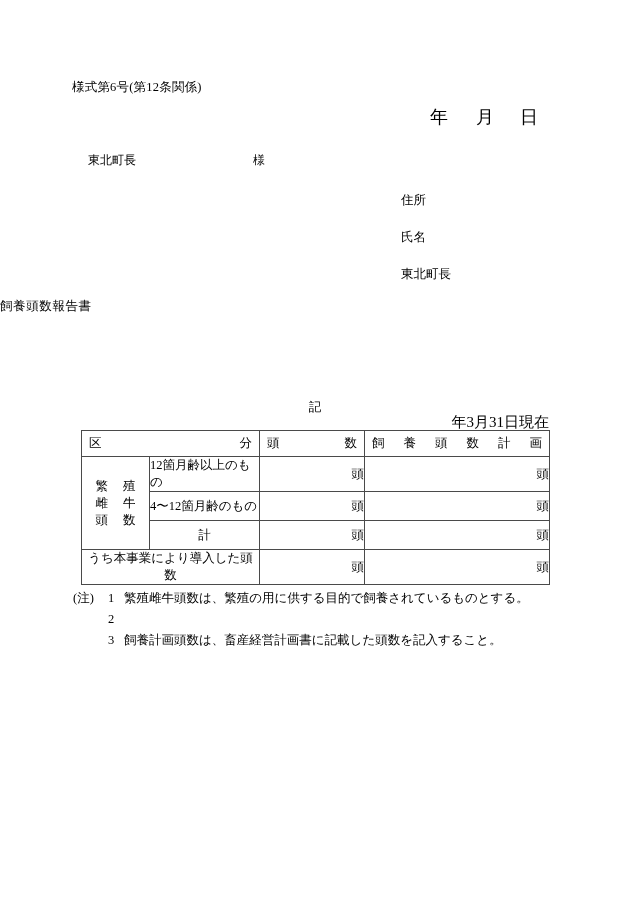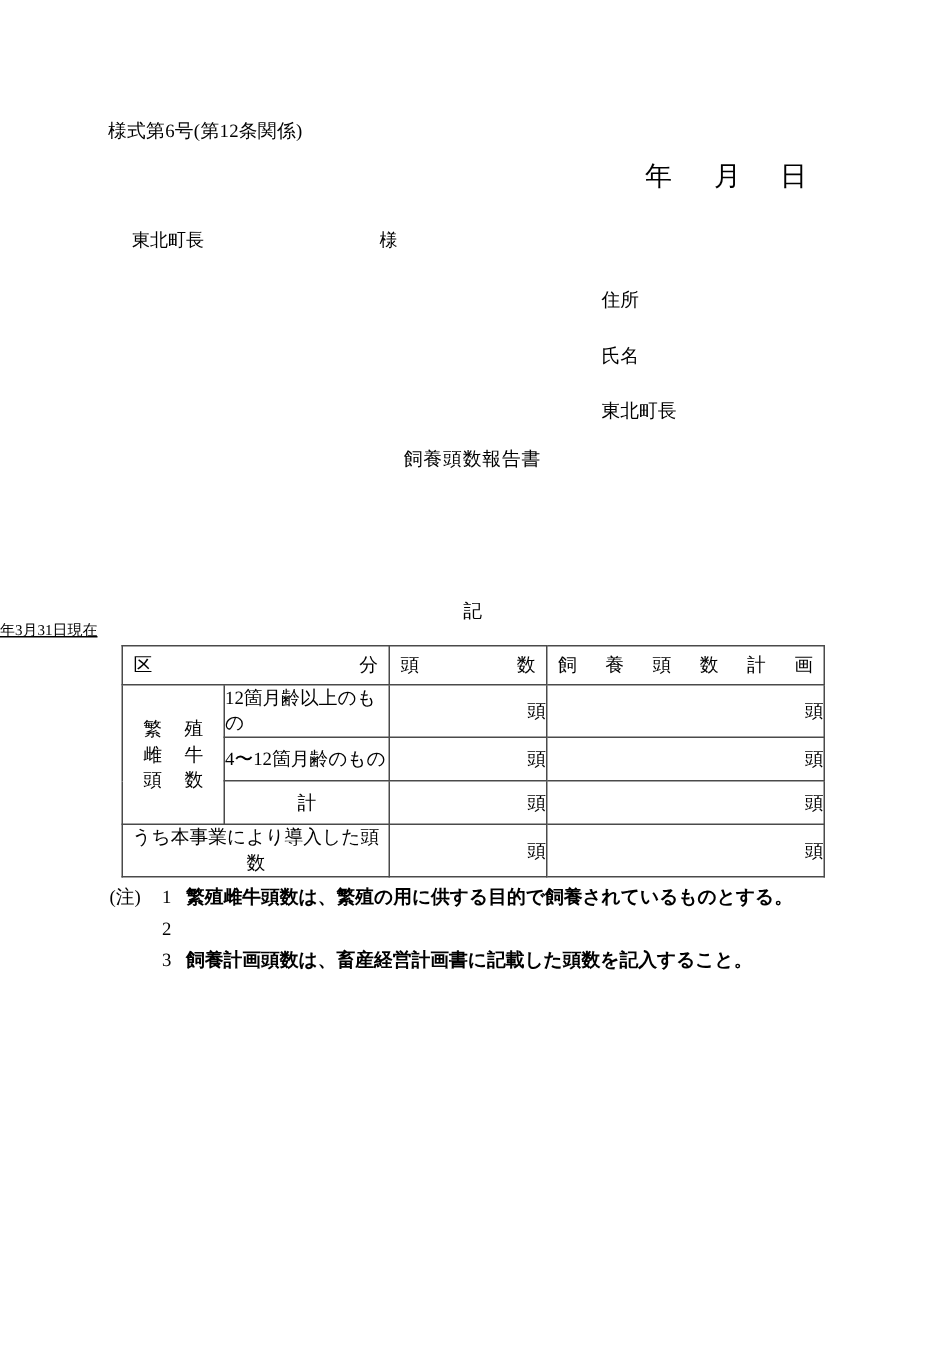--- a/index.html
+++ b/index.html
@@ -67,21 +67,20 @@
     margin-left: 22px;
   }
   .sender .row { height: 37px; white-space: nowrap; }
 
   
   .doc-title {
     position: absolute;
     left: 0;
     right: 0;
     top: 298px;
-    text-align: center;
     font-size: 12.5px;
     letter-spacing: 0.6px;
   }
 
   
   .body-text {
     position: absolute;
     left: 72px;
     top: 337px;
     width: 486px;
@@ -100,24 +99,23 @@
     text-align: center;
     font-size: 12.5px;
   }
 
   
   .asof {
     position: absolute;
     left: 0;
     top: 413px;
     width: 549px;
-    text-align: left;
-    font-size: 10px;
-    white-space: nowrap;
-    text-decoration: underline;
+    text-align: right;
+    font-size: 15px;
+    white-space: nowrap;
   }
 
   
   .tbl {
     position: absolute;
     left: 81px;
     top: 430px;
     width: 468px;
     border-collapse: collapse;
     table-layout: fixed;
@@ -190,21 +188,20 @@
     white-space: nowrap;
   }
   .note-num {
     width: 16px;
     flex: 0 0 16px;
     white-space: nowrap;
   }
   .note-body {
     flex: 1 1 auto;
     text-align: justify;
-    font-weight: bold;
   }
   .note-body .cont {
     display: block;
     text-indent: 12px;
   }
 </style>
 </head>
 <body>
 
 <div class="page">

